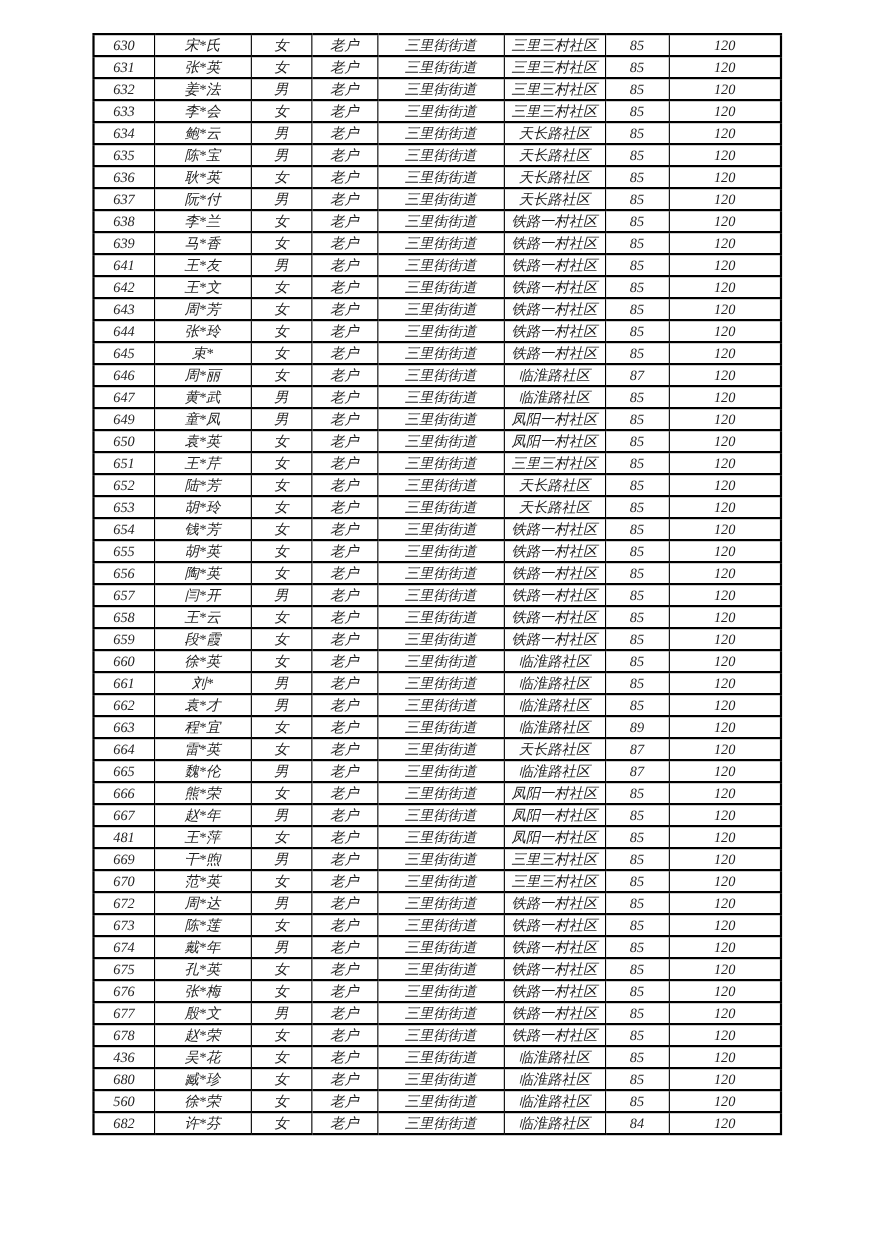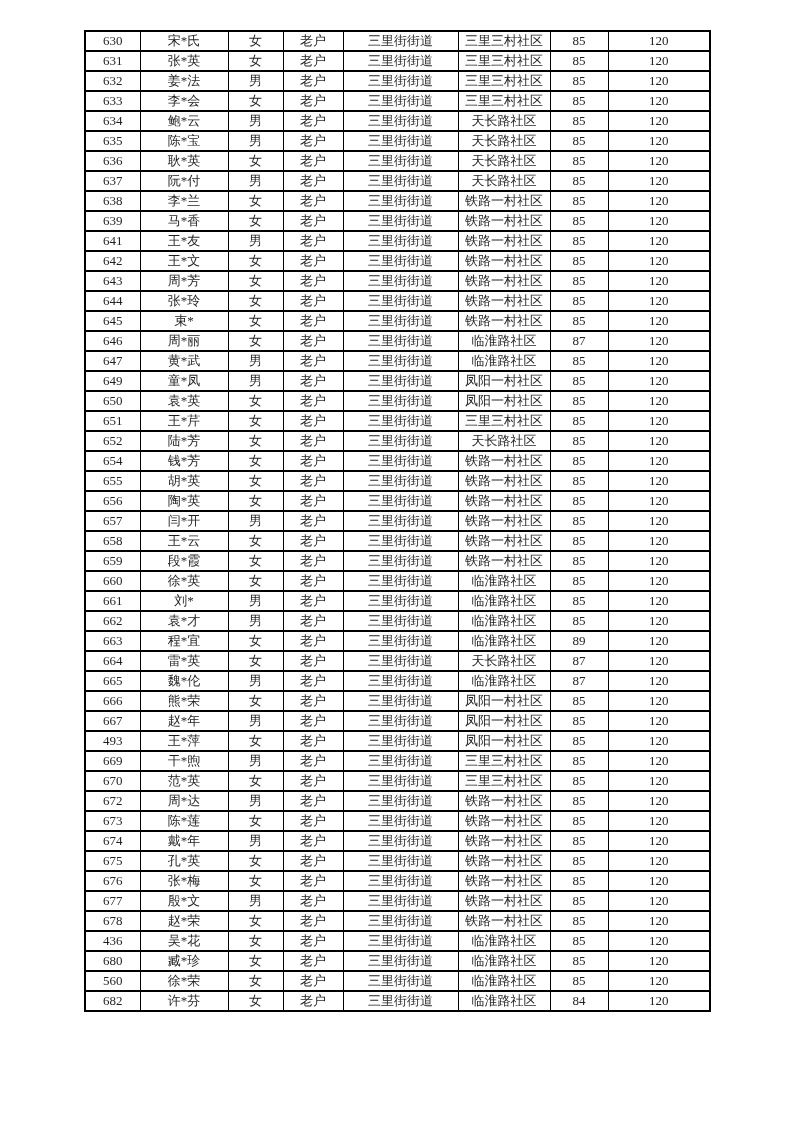--- a/index.html
+++ b/index.html
@@ -7,20 +7,21 @@
     padding: 0;
     background: #ffffff;
   }
   .page {
     position: relative;
     width: 793px;
     height: 1122px;
     background: #ffffff;
     font-family: "Liberation Serif", "DejaVu Serif", serif;
     overflow: hidden;
+    font-style: italic;
   }
   table.records {
     position: absolute;
     left: 84px;
     top: 30px;
     width: 625px;
     border-collapse: collapse;
     table-layout: fixed;
     border: 2px solid #000000;
   }
@@ -268,20 +269,30 @@
           <td>652</td>
           <td>陆*芳</td>
           <td>女</td>
           <td>老户</td>
           <td>三里街街道</td>
           <td>天长路社区</td>
           <td>85</td>
           <td>120</td>
         </tr>
         <tr>
+          <td>653</td>
+          <td>胡*玲</td>
+          <td>女</td>
+          <td>老户</td>
+          <td>三里街街道</td>
+          <td>天长路社区</td>
+          <td>85</td>
+          <td>120</td>
+        </tr>
+        <tr>
           <td>654</td>
           <td>钱*芳</td>
           <td>女</td>
           <td>老户</td>
           <td>三里街街道</td>
           <td>铁路一村社区</td>
           <td>85</td>
           <td>120</td>
         </tr>
         <tr>
@@ -408,21 +419,21 @@
           <td>667</td>
           <td>赵*年</td>
           <td>男</td>
           <td>老户</td>
           <td>三里街街道</td>
           <td>凤阳一村社区</td>
           <td>85</td>
           <td>120</td>
         </tr>
         <tr>
-          <td>493</td>
+          <td>481</td>
           <td>王*萍</td>
           <td>女</td>
           <td>老户</td>
           <td>三里街街道</td>
           <td>凤阳一村社区</td>
           <td>85</td>
           <td>120</td>
         </tr>
         <tr>
           <td>669</td>

